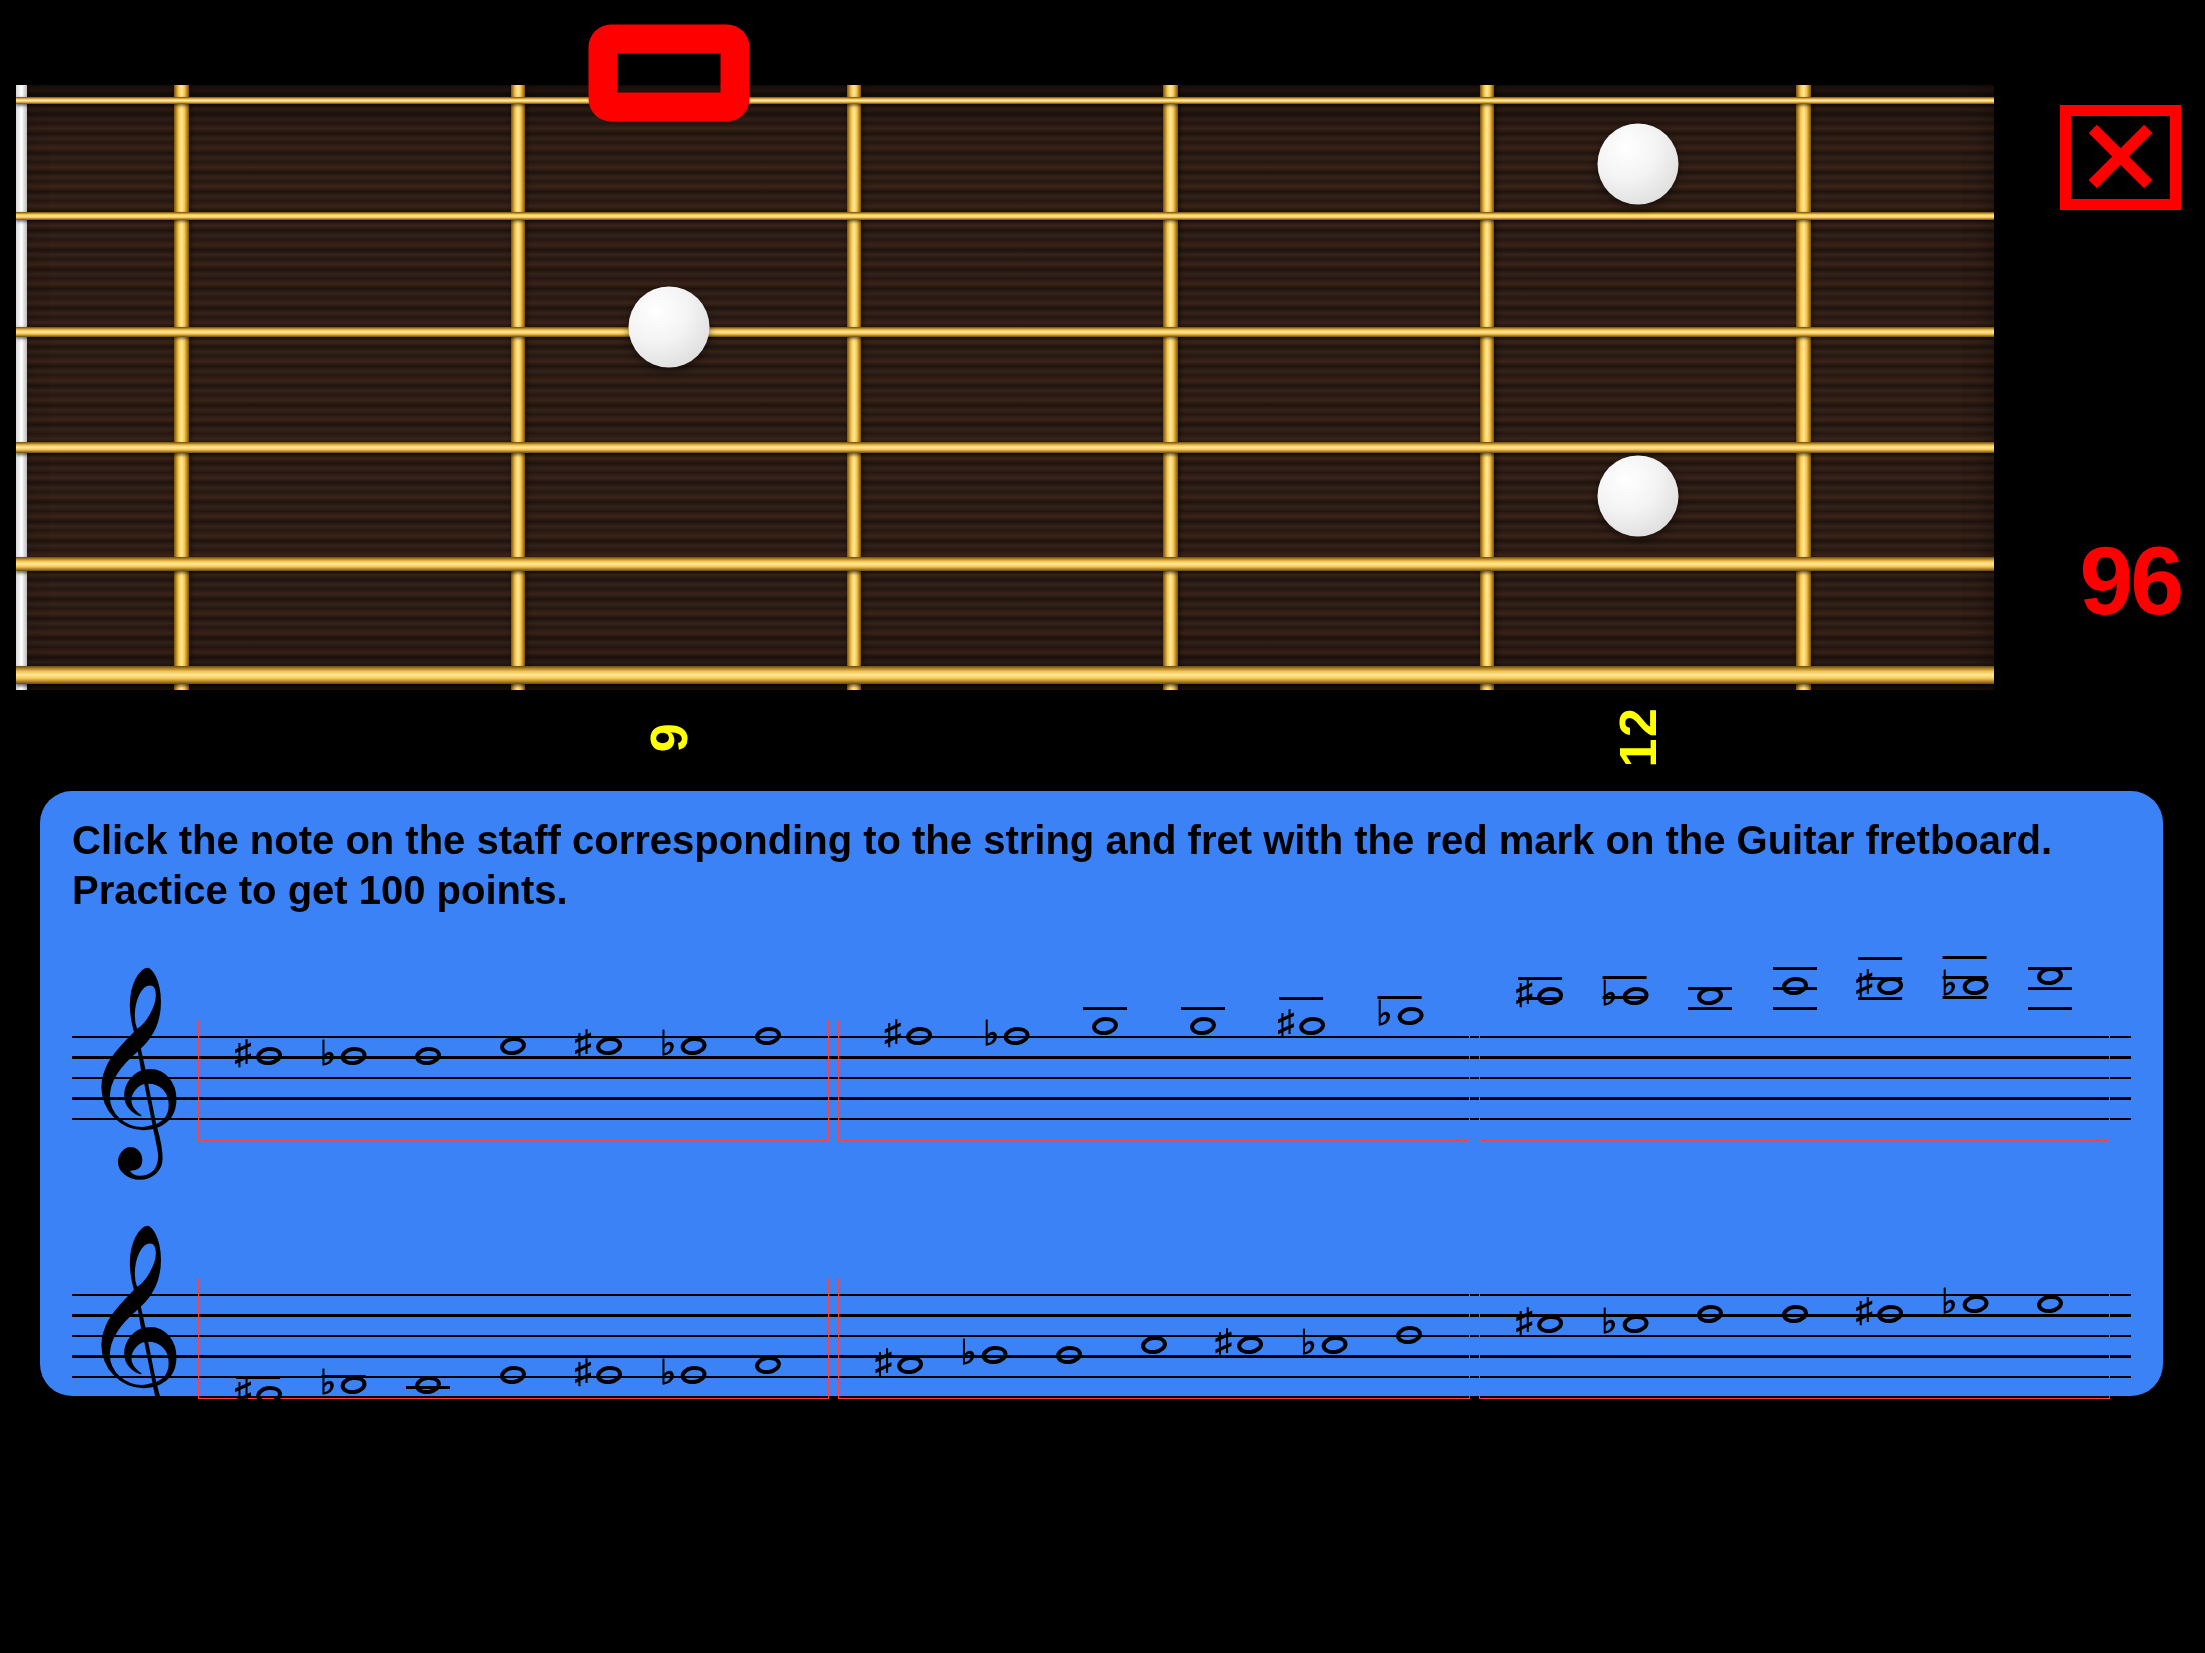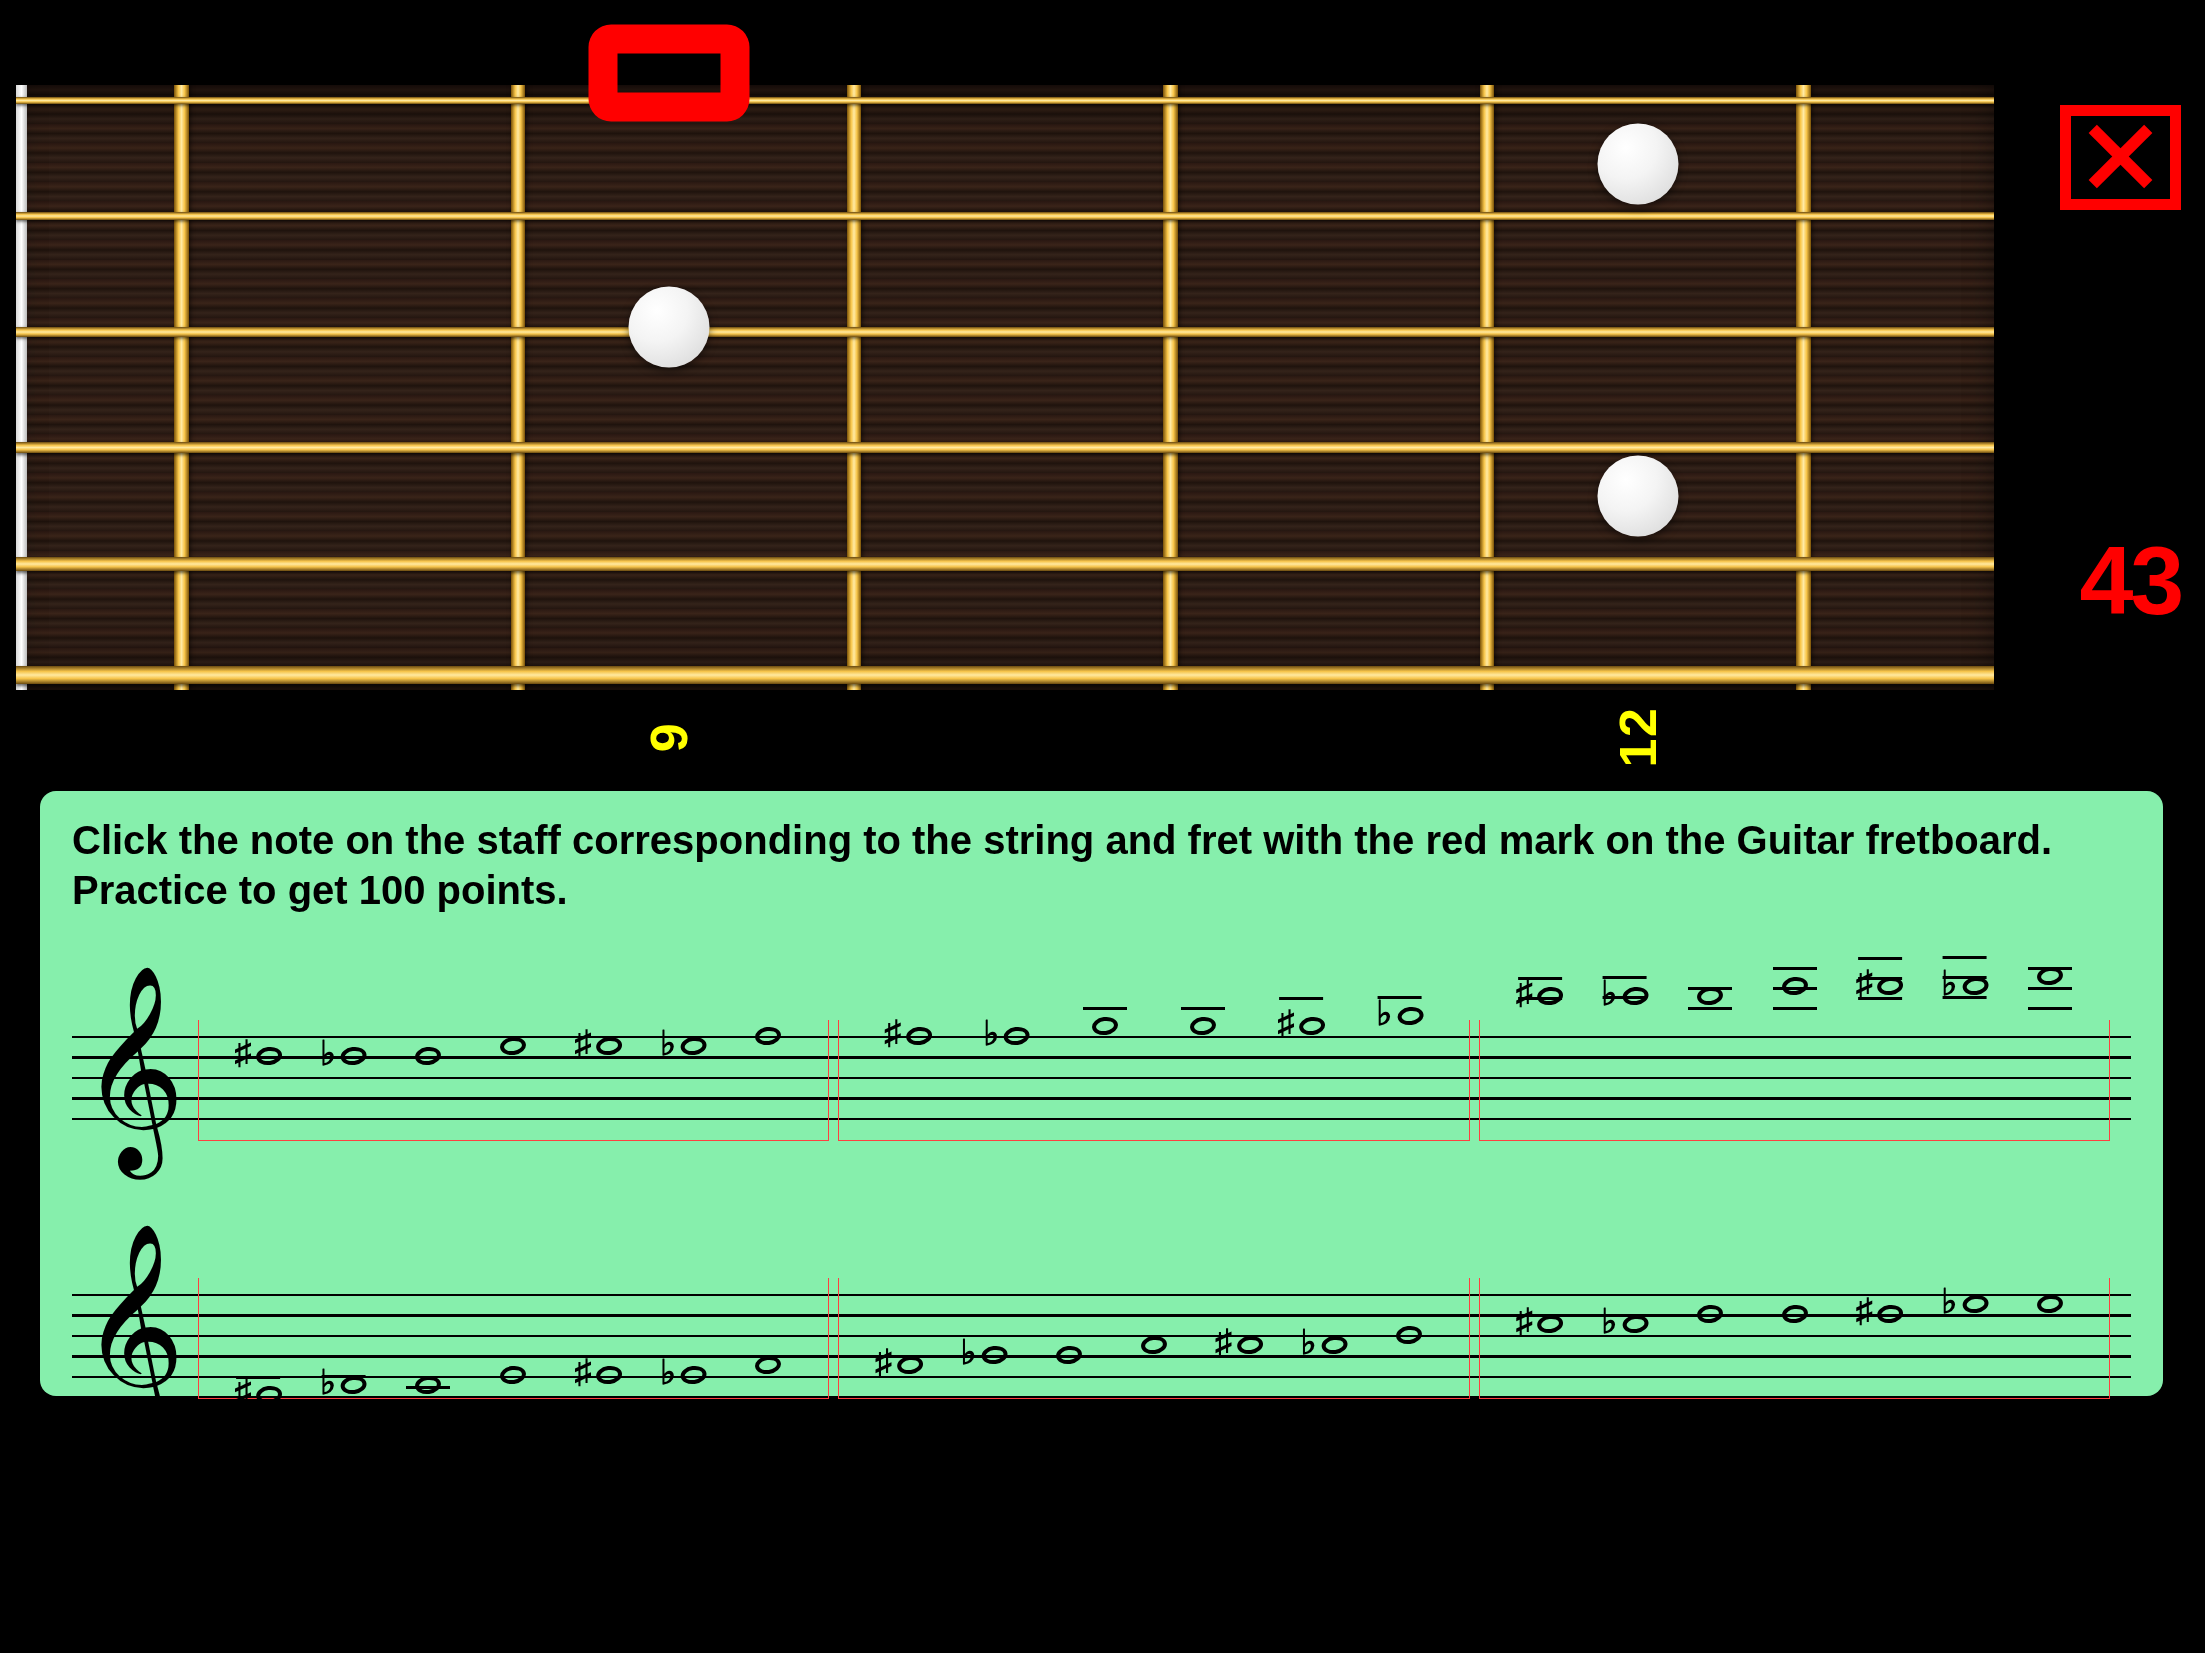--- a/index.html
+++ b/index.html
@@ -124,22 +124,22 @@
     letter-spacing: -3.2px;
   }
 
   
   .panel {
     position: absolute;
     left: 40px;
     top: 791px;
     width: 2123px;
     height: 605px;
-    background: #86efac;
-    border-radius: 16px;
+    background: #3b82f6;
+    border-radius: 32px;
     padding: 24px 32px;
   }
   .instruction {
     font-size: 40px;
     font-weight: 700;
     line-height: 1.25;
     margin-bottom: 32px;
     color: #000;
   }
   .staves {
@@ -250,21 +250,21 @@
 
 <div class="close-btn">
   <span>
     <svg viewBox="0 0 100 100">
       <line x1="12" y1="12" x2="88" y2="88" stroke="#ff0000" stroke-width="16"></line>
       <line x1="88" y1="12" x2="12" y2="88" stroke="#ff0000" stroke-width="16"></line>
     </svg>
   </span>
 </div>
 
-<div class="score">43</div>
+<div class="score">96</div>
 
 <div class="panel">
   <div class="instruction">Click the note on the staff corresponding to the string and fret with the red mark on the Guitar fretboard. Practice to get 100 points.</div>
 
   <div class="staves">
 
     <div class="staff-row">
       <div class="clef">𝄞</div>
       <div class="staff-lines">
         <div></div>

